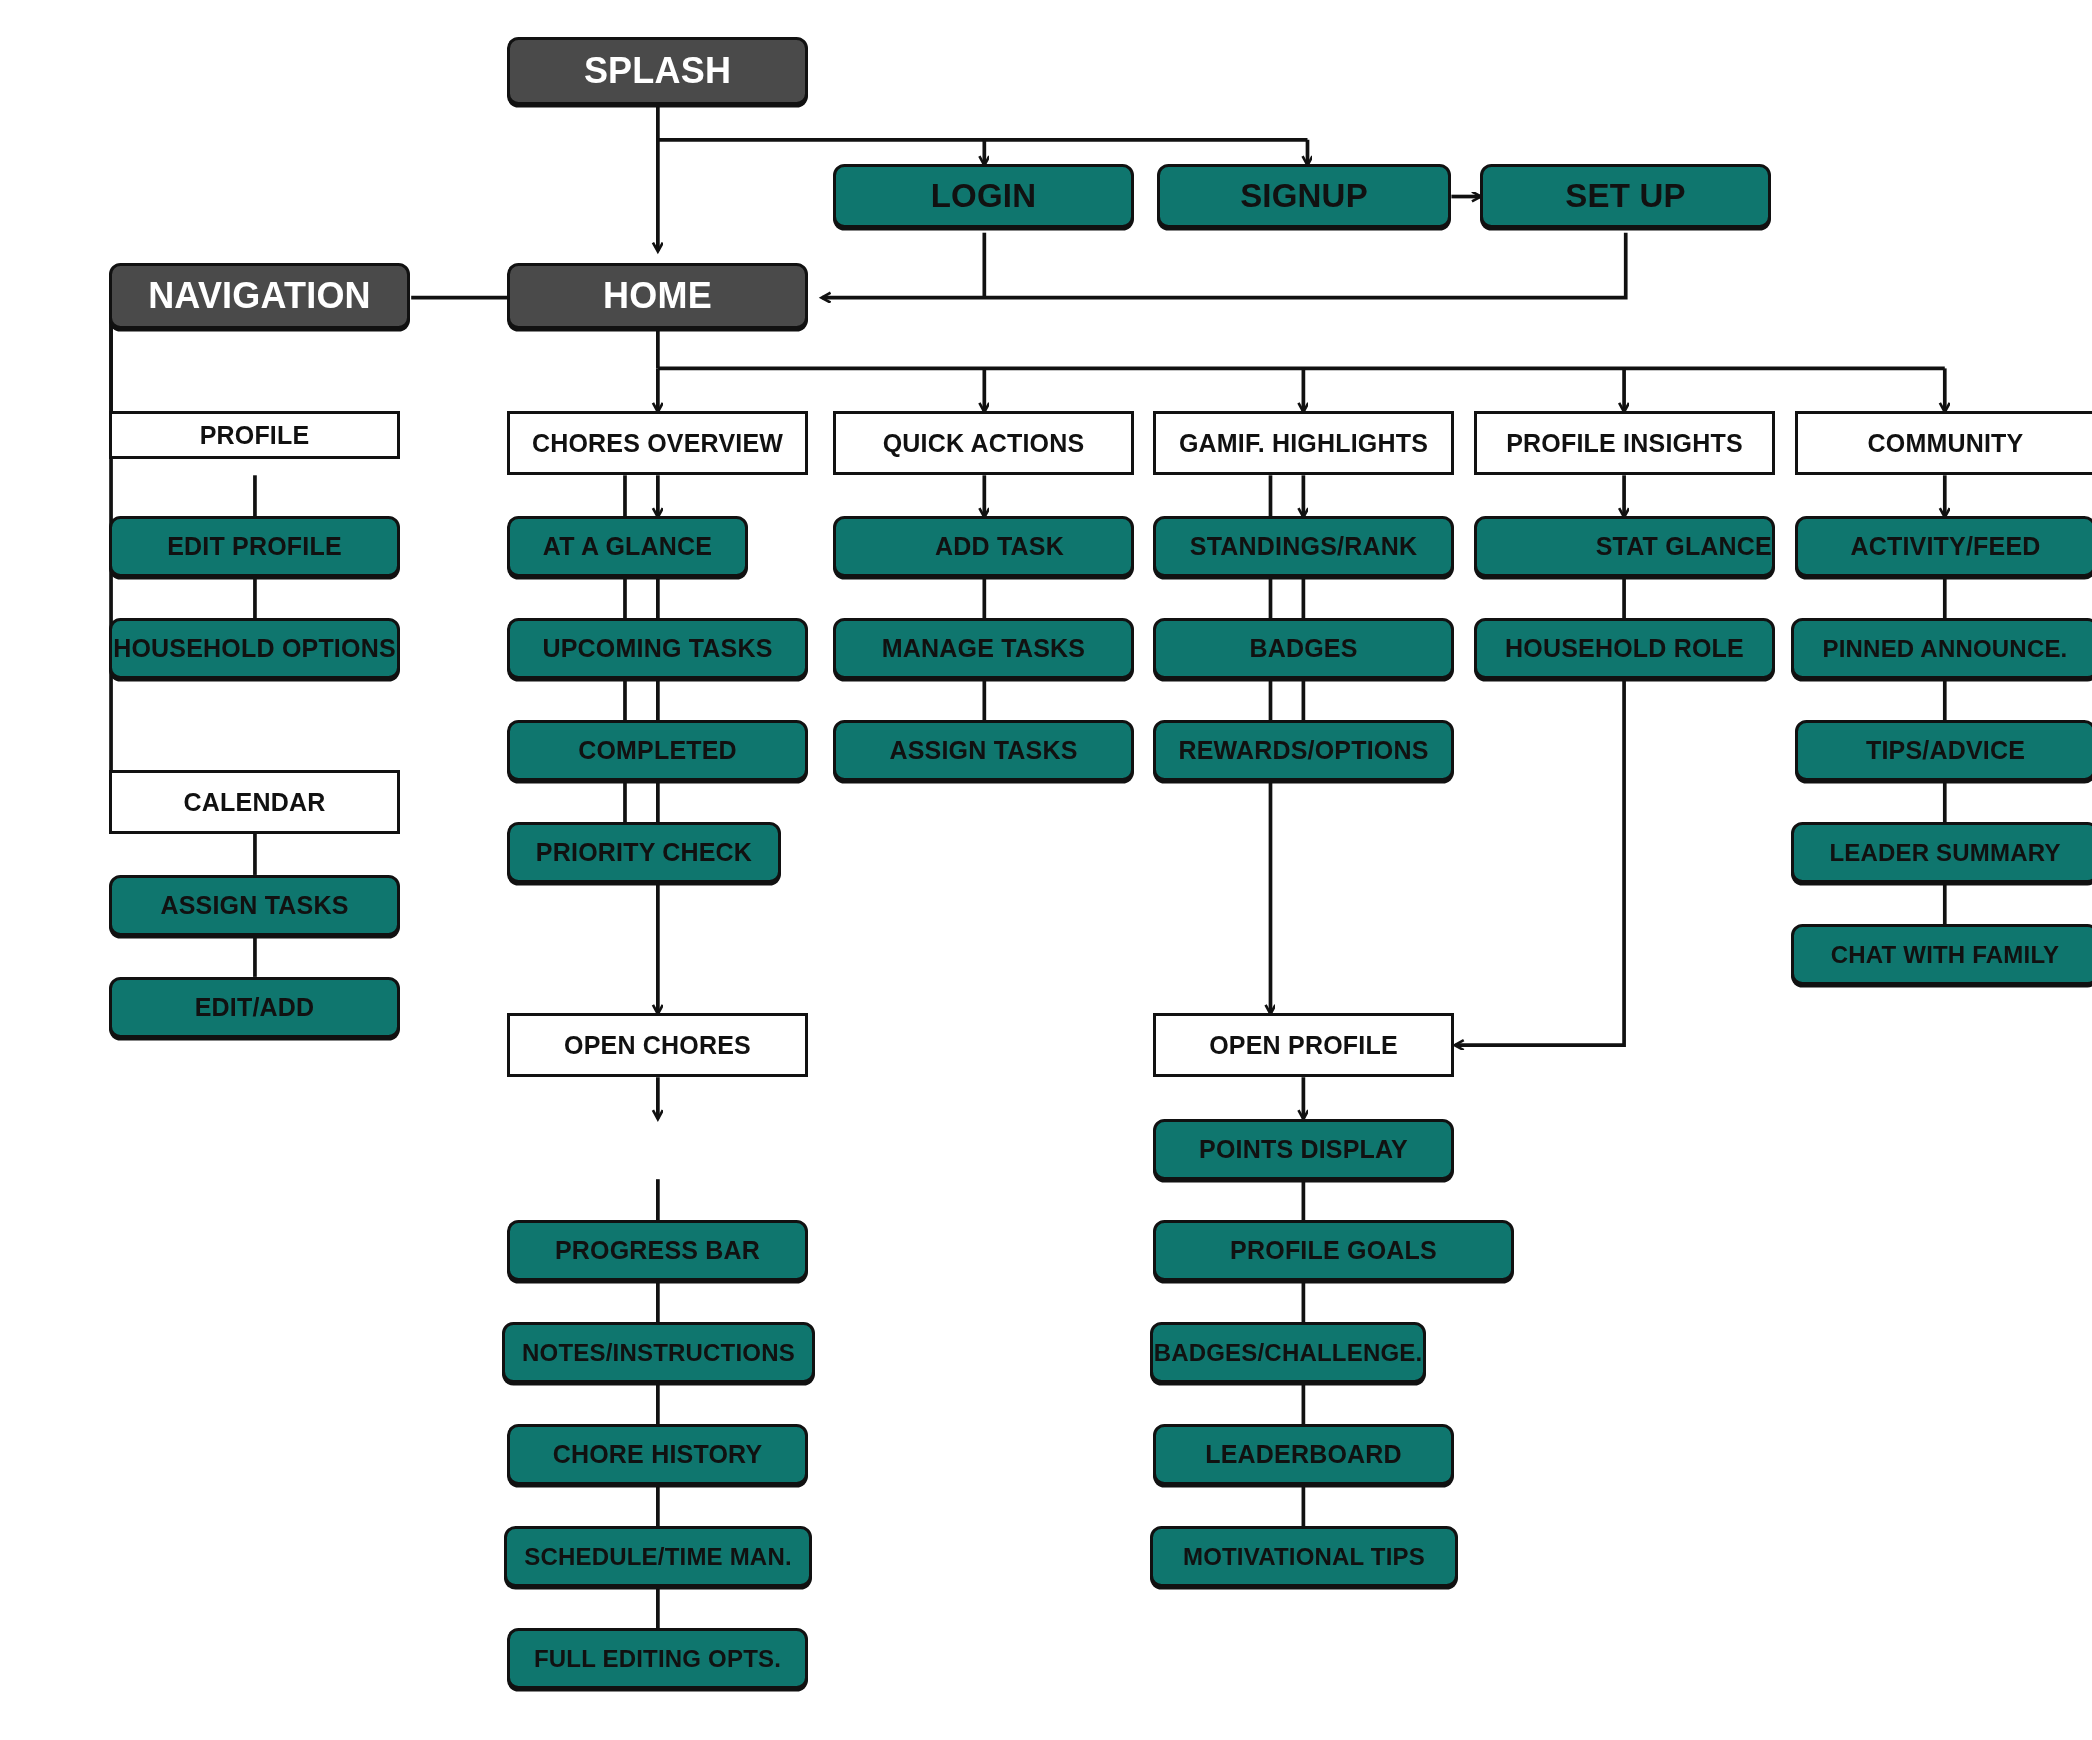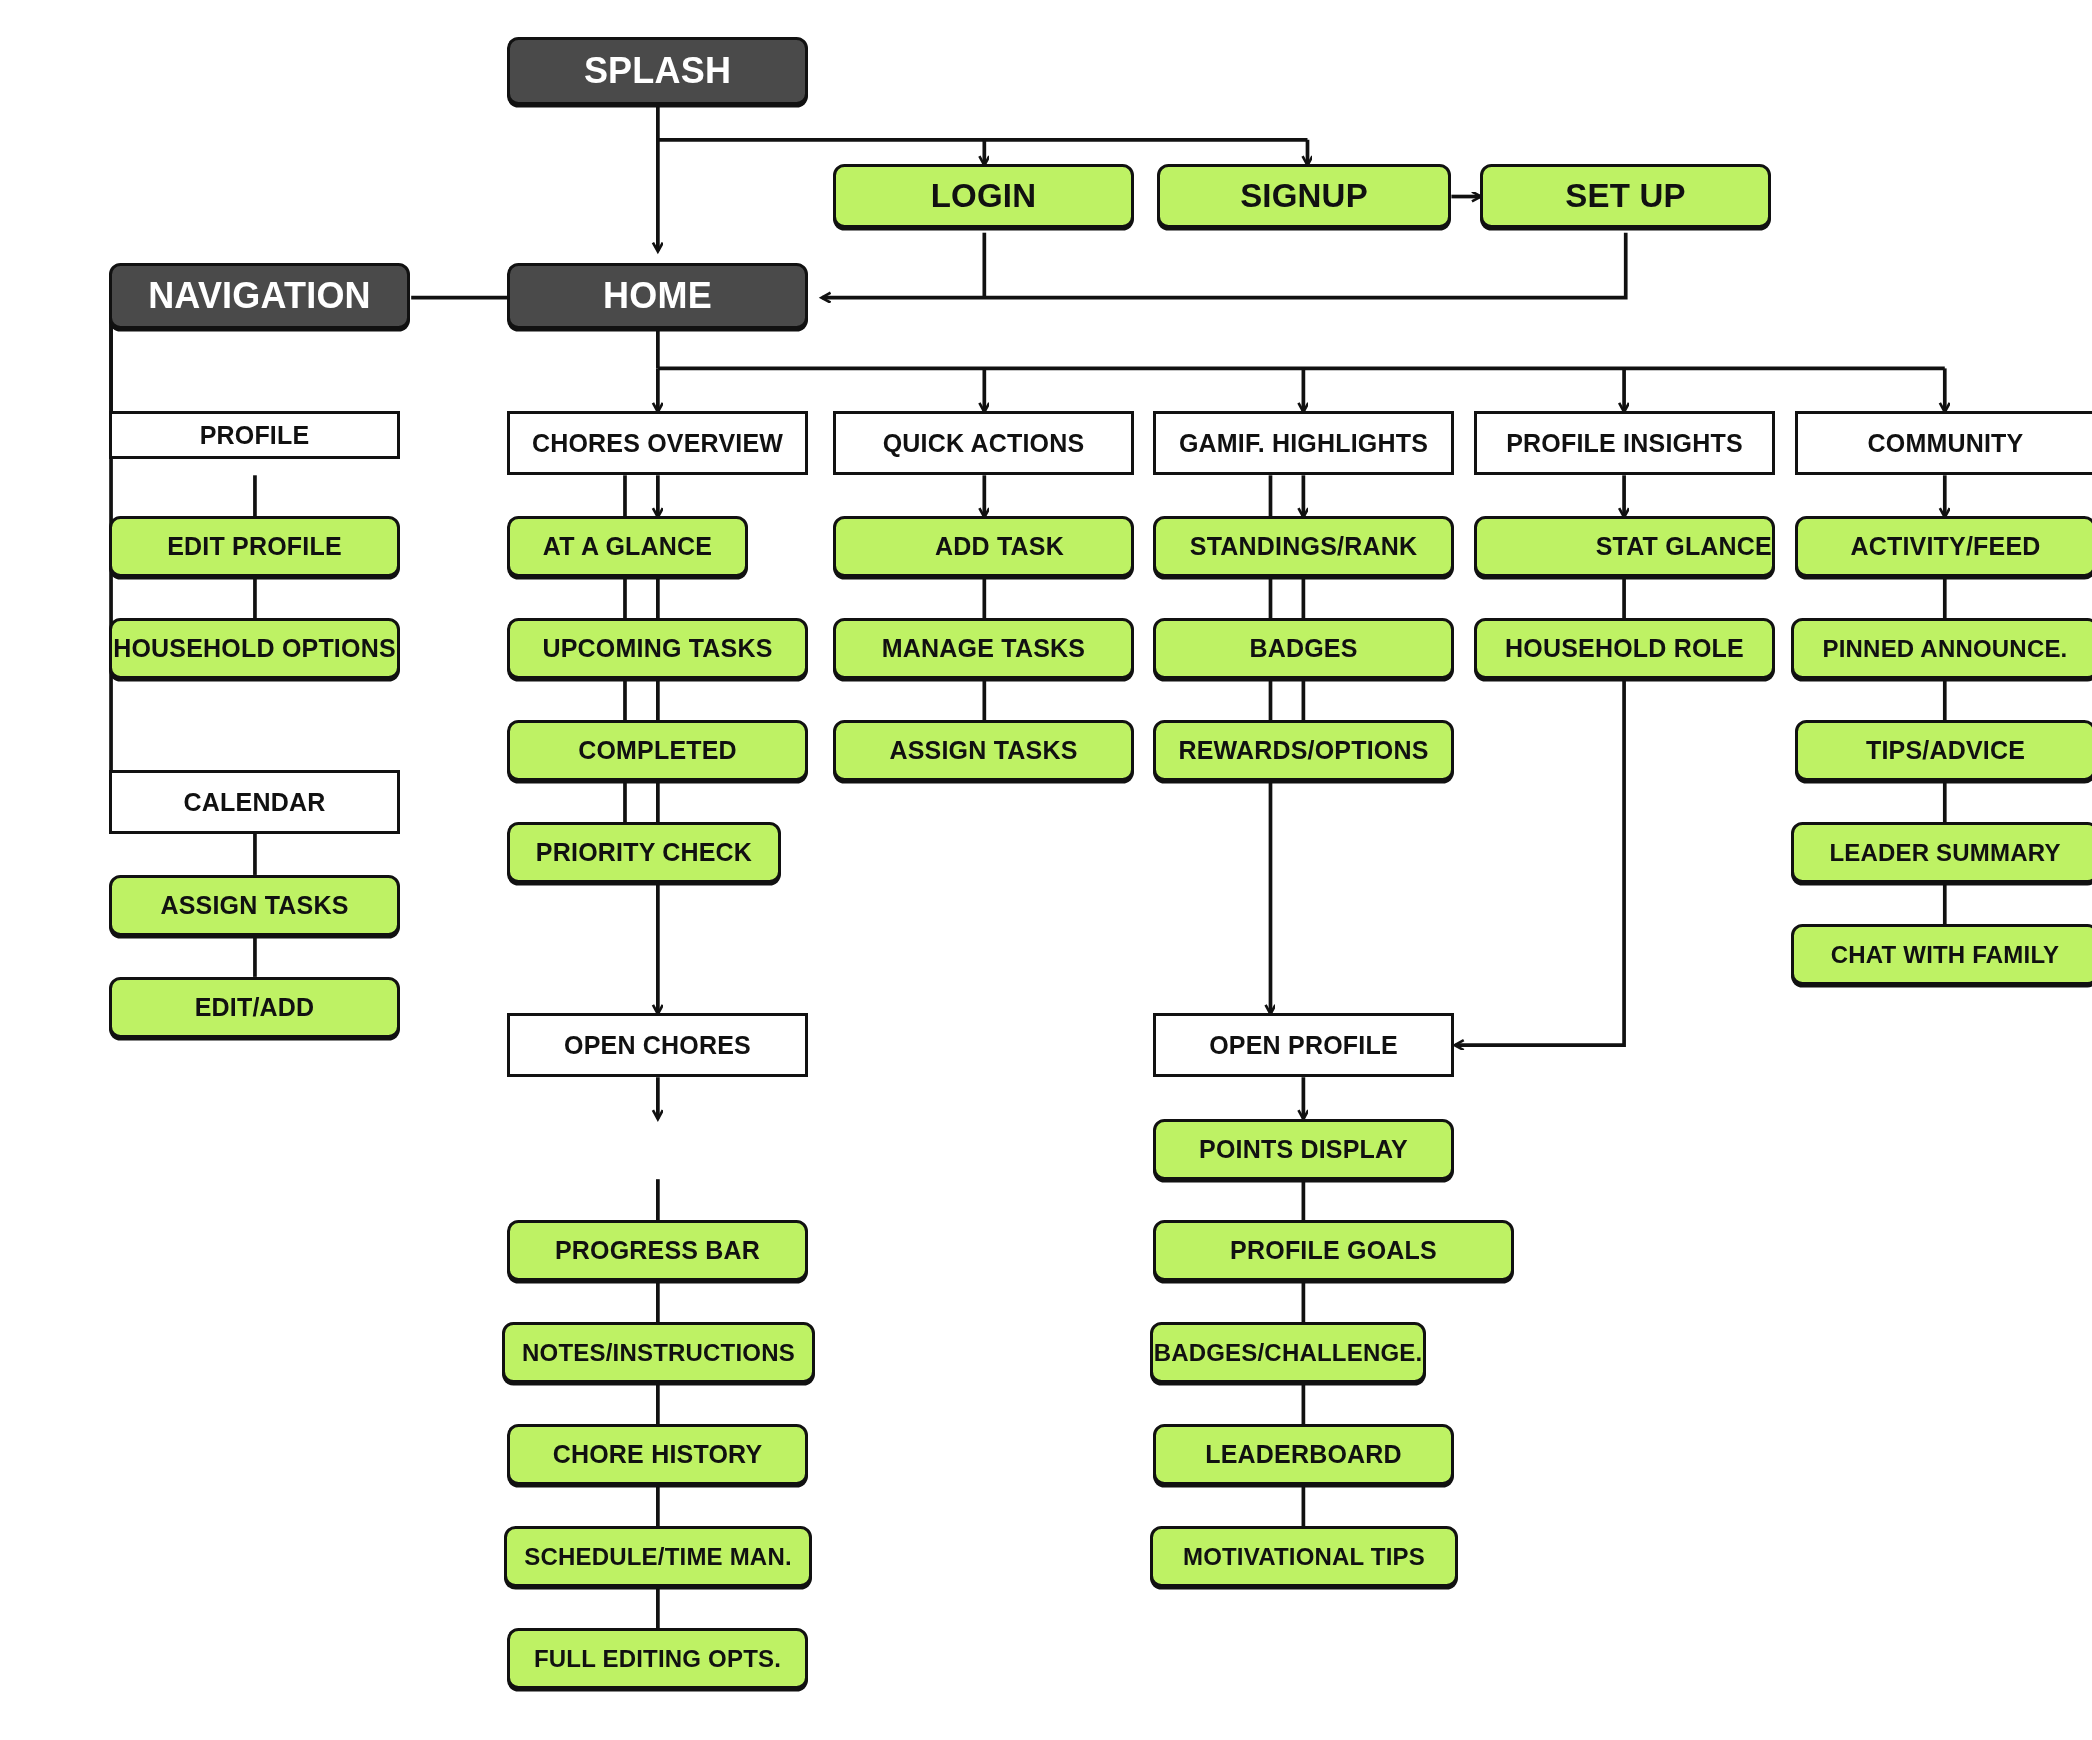--- a/index.html
+++ b/index.html
@@ -5,21 +5,21 @@
   html,body{margin:0;padding:0;background:#ffffff;}
   body{width:2092px;height:1740px;overflow:hidden;font-family:"Liberation Sans",sans-serif;}
   #stage{position:relative;width:2092px;height:1740px;background:#fff;}
   svg#wires{position:absolute;left:0;top:0;width:2092px;height:1740px;pointer-events:none;}
   .node{position:absolute;box-sizing:border-box;display:flex;align-items:center;justify-content:center;
         text-align:center;font-weight:bold;letter-spacing:0.2px;line-height:1.05;
         font-family:"Liberation Sans",sans-serif;}
   .dark{background:#4a4a4a;color:#ffffff;border:3.3px solid #111;border-radius:11.5px;
         box-shadow:0 2.5px 0 0 #111;}
   .sq{background:#ffffff;color:#111;border:3.3px solid #111;border-radius:0;}
-  .pill{background:#bef264;color:#111;border:3.3px solid #111;border-radius:11.5px;
+  .pill{background:#0f766e;color:#111;border:3.3px solid #111;border-radius:11.5px;
         box-shadow:0 2.5px 0 0 #111;}
   .t-xl{font-size:36px;}
   .t-lg{font-size:33px;}
   .t-md{font-size:25px;}
   .t-sm{font-size:24px;}
 </style>
 </head>
 <body>
 
 <div id="stage">

